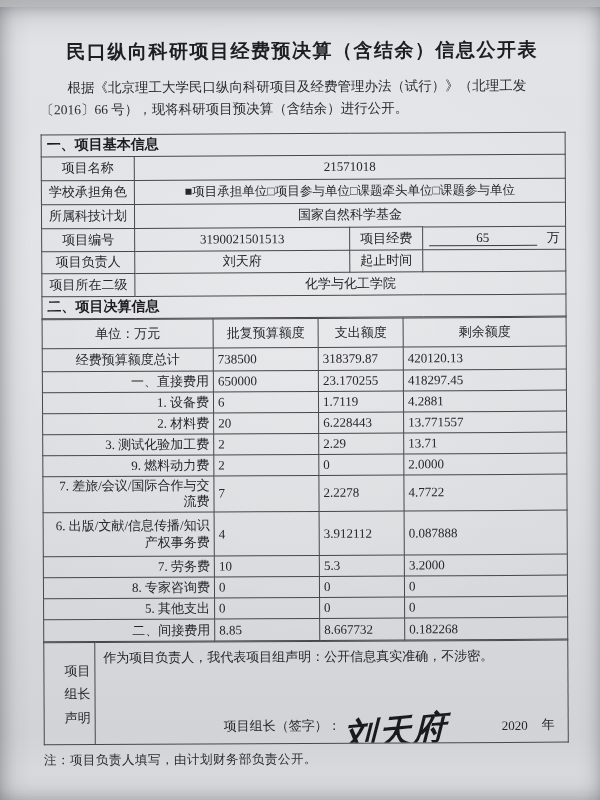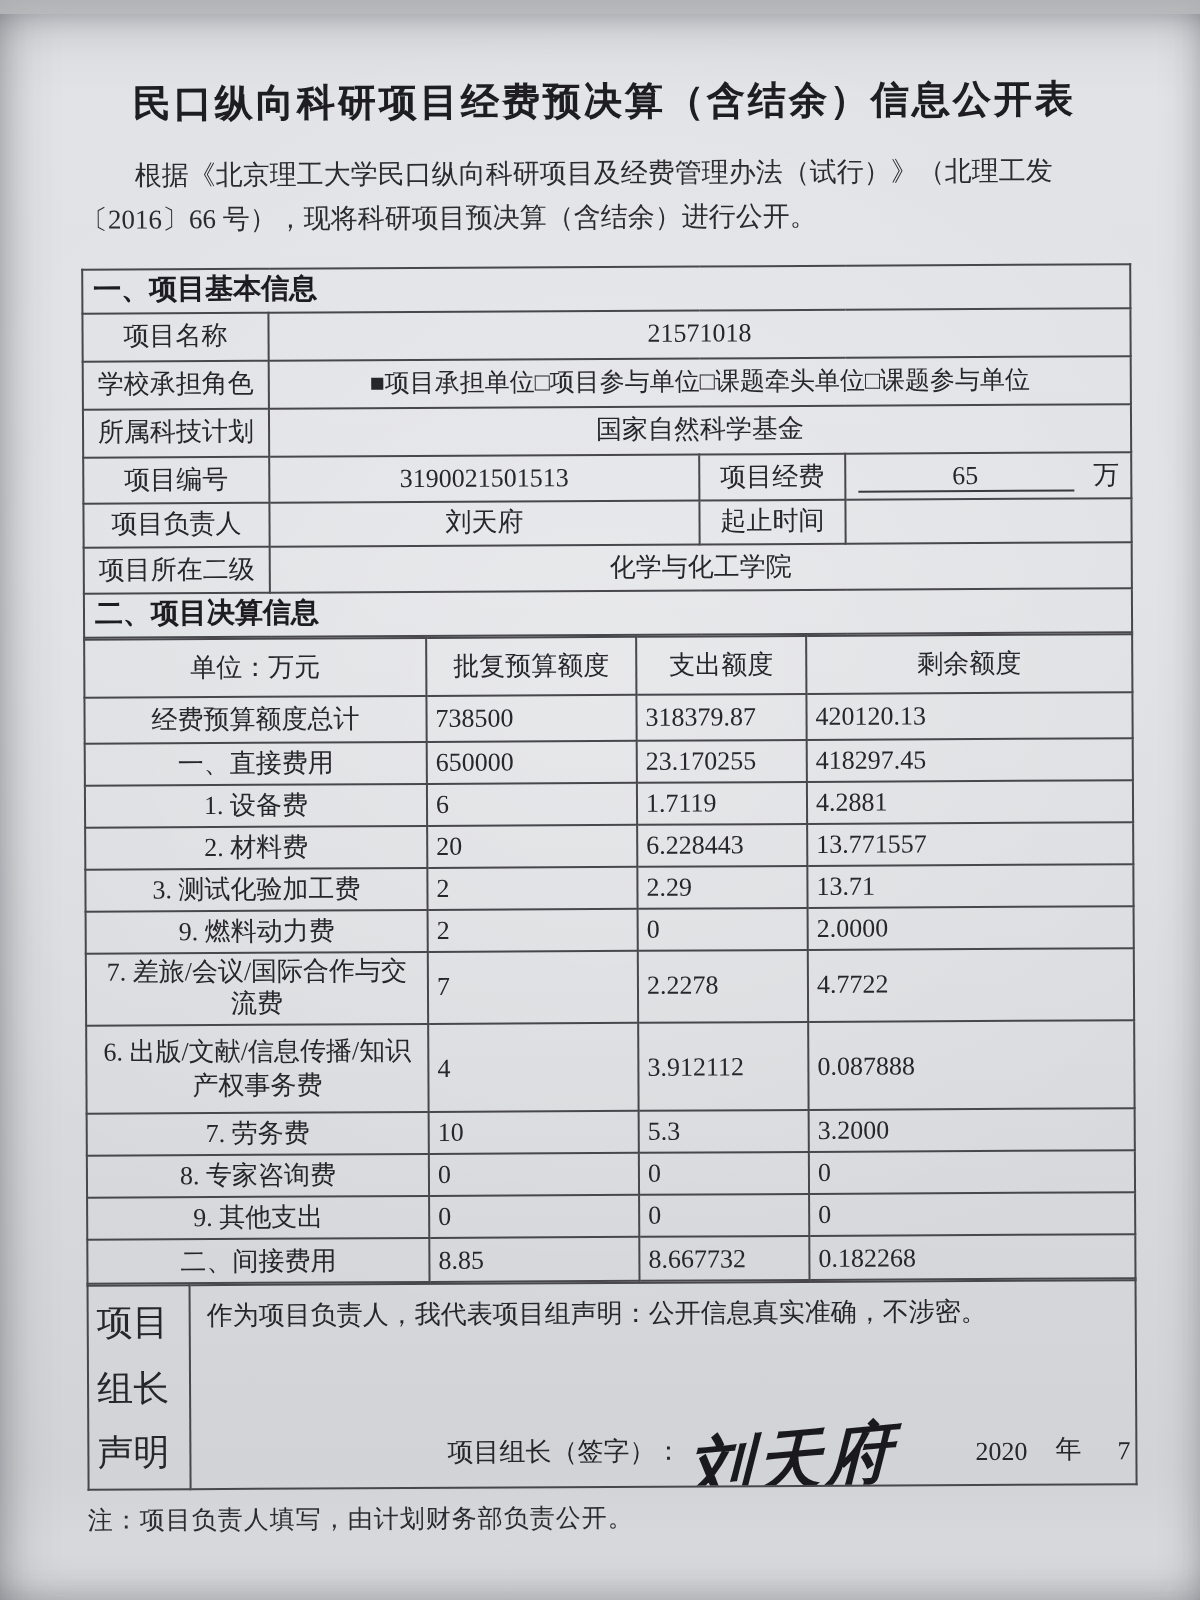--- a/index.html
+++ b/index.html
@@ -35,31 +35,31 @@
   td{
     border:1px solid #47474c;font-size:13px;padding:1px 4px;
     color:#26262b;overflow:hidden;
   }
   .sec-header td{
     font-weight:bold;font-size:14px;text-align:left;height:19px;
     padding-left:5px;color:#1d1d21;
   }
   .lbl{text-align:center;}
   .val{text-align:center;}
-  .left{text-align:center;}
+  .left{text-align:right;}
   .checkline{text-align:center;font-size:12.5px;letter-spacing:0;}
   .uline{
     display:inline-block;min-width:100px;text-align:center;
     border-bottom:1px solid #3a3a3f;padding:0 4px;line-height:1.2;
   }
   .unit-gap{display:inline-block;margin-left:10px;}
   .num{text-align:left;font-size:13px;}
   .tall{line-height:1.3;}
   .decl-side{
-    text-align:left;font-size:18px;line-height:1.8;vertical-align:middle;
+    text-align:right;font-size:13px;line-height:1.8;vertical-align:middle;
   }
   .decl-body{vertical-align:top;padding:4px 8px 2px 8px;position:relative;height:95px;}
   .decl-statement{font-size:13px;margin:2px 0 0 0;}
   .sign-row{
     position:absolute;left:8px;right:6px;bottom:8px;
     display:flex;align-items:flex-end;font-size:13px;white-space:nowrap;
   }
   .sign-label{flex:0 0 auto;margin-left:120px;}
   .signature{
     flex:0 0 auto;display:inline-block;
@@ -201,21 +201,21 @@
         <td class="num">5.3</td>
         <td class="num">3.2000</td>
       </tr>
       <tr>
         <td class="left" style="height:18px">8. 专家咨询费</td>
         <td class="num">0</td>
         <td class="num">0</td>
         <td class="num">0</td>
       </tr>
       <tr>
-        <td class="left" style="height:18px">9. 其他支出</td>
+        <td class="left" style="height:18px">5. 其他支出</td>
         <td class="num">0</td>
         <td class="num">0</td>
         <td class="num">0</td>
       </tr>
       <tr>
         <td class="left" style="height:19px">二、间接费用</td>
         <td class="num">8.85</td>
         <td class="num">8.667732</td>
         <td class="num">0.182268</td>
       </tr>
@@ -232,21 +232,21 @@
         <td class="decl-side">
           <div>项目</div>
           <div>组长</div>
           <div>声明</div>
         </td>
         <td class="decl-body">
           <div class="decl-statement">作为项目负责人，我代表项目组声明：公开信息真实准确，不涉密。</div>
           <div class="sign-row">
             <span class="sign-label">项目组长（签字）：</span>
             <span class="signature">刘天府</span>
-            <span class="date-part" style="margin-left:36px">2020</span>
+            <span class="date-part" style="margin-left:50px">2020</span>
             <span class="date-unit">年</span>
             <span class="date-part">7</span>
 
           </div>
         </td>
       </tr>
     </tbody>
       </table>
 
     <div class="note">注：项目负责人填写，由计划财务部负责公开。</div>

